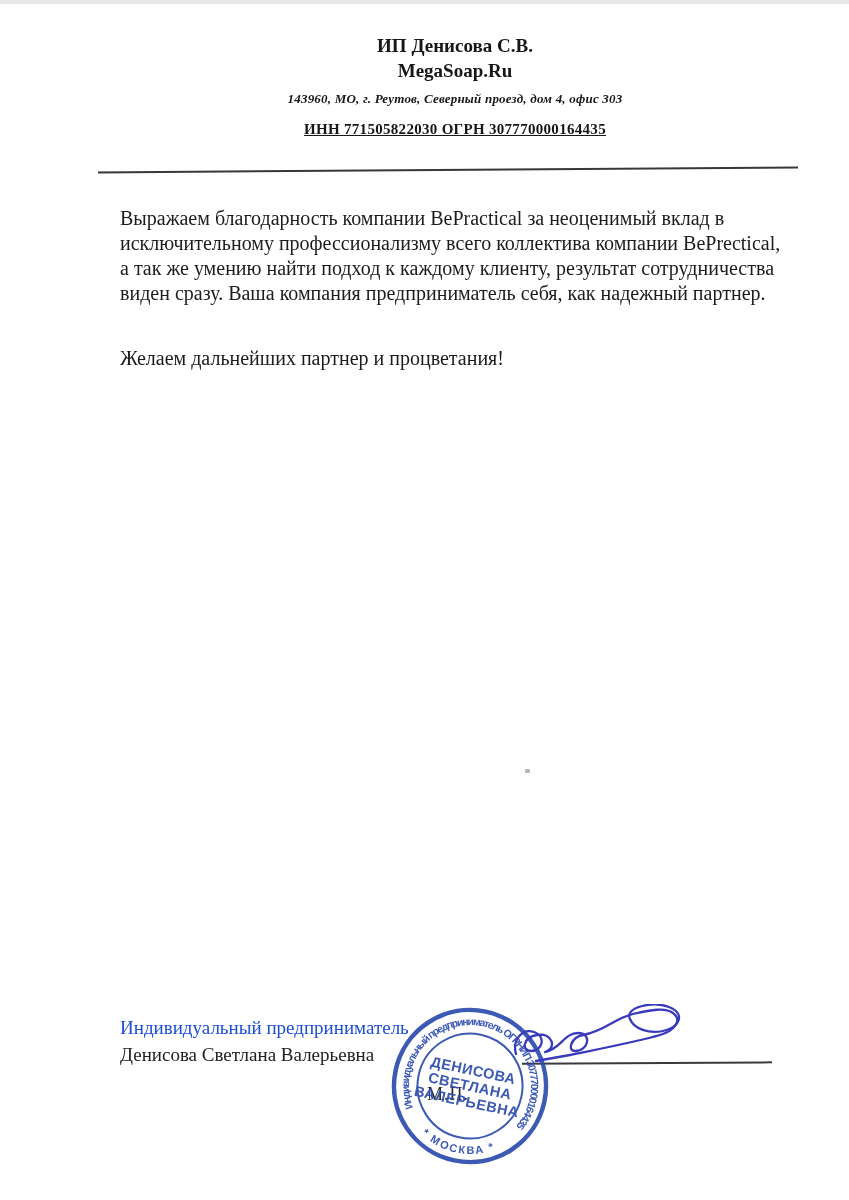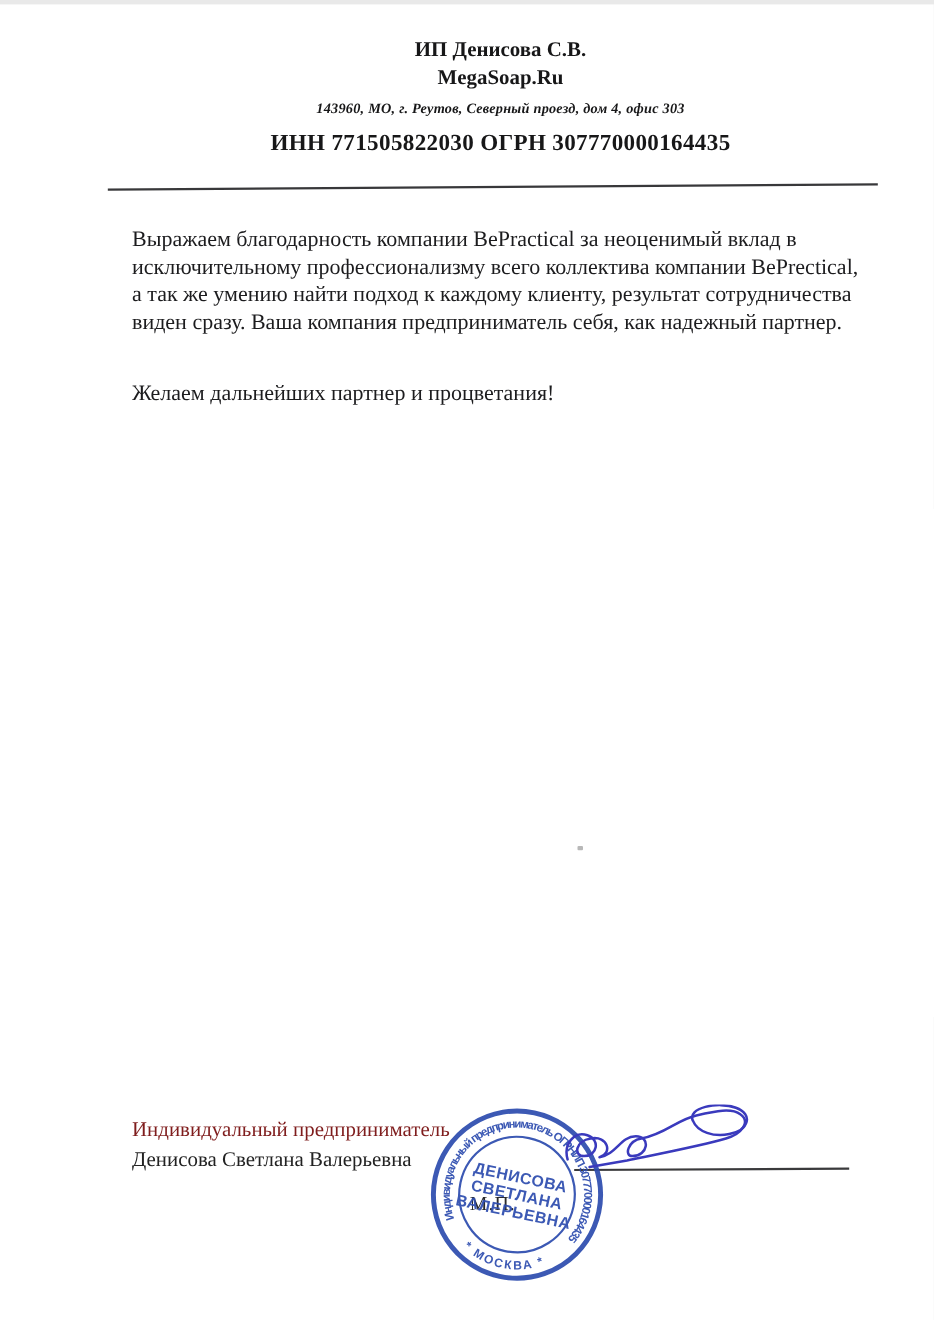--- a/index.html
+++ b/index.html
@@ -9,41 +9,41 @@
     font-family:"Liberation Serif","DejaVu Serif",serif;color:#1c1c1e;
   }
   
   .header{
     position:absolute;left:62px;top:30px;width:786px;
     text-align:center;font-weight:bold;color:#171718;
   }
   .header .h-line1{font-size:19px;line-height:23px;}
   .header .h-line2{font-size:19px;line-height:23px;margin-top:2px;}
   .header .h-line3{font-size:13px;line-height:24px;margin-top:5px;letter-spacing:.2px;font-style:italic;}
-  .header .h-line4{font-size:21px;line-height:24px;margin-top:6px;letter-spacing:.3px;}
+  .header .h-line4{font-size:15px;line-height:24px;margin-top:6px;letter-spacing:.3px;text-decoration:underline;}
   .rule{
     position:absolute;left:98px;top:165px;width:700px;height:2px;
     background:#38383a;transform:rotate(-0.4deg);
   }
   
   .letter-body{
     position:absolute;left:120px;top:202px;width:680px;
     font-size:20px;line-height:25px;color:#1c1c1e;
   }
   .letter-body .b-line{white-space:nowrap;}
   .closing{margin-top:40px;white-space:nowrap;}
   
   .artifact{
     position:absolute;left:525px;top:765px;width:5px;height:4px;
     background:#9a9a9a;border-radius:1px;opacity:.7;
   }
   
   .sig-title{
     position:absolute;left:120px;top:1010px;font-size:19px;line-height:27px;
-    white-space:nowrap;color:#7f1d1d;
+    white-space:nowrap;color:#1d4ed8;
   }
   .sig-name{
     position:absolute;left:120px;top:1037px;font-size:19px;line-height:27px;
     white-space:nowrap;color:#222;
   }
   .mp{
     position:absolute;left:427px;top:1080px;font-size:18px;font-weight:normal;
     color:#2a2a2c;z-index:1;letter-spacing:1px;
   }
   .sig-line{

